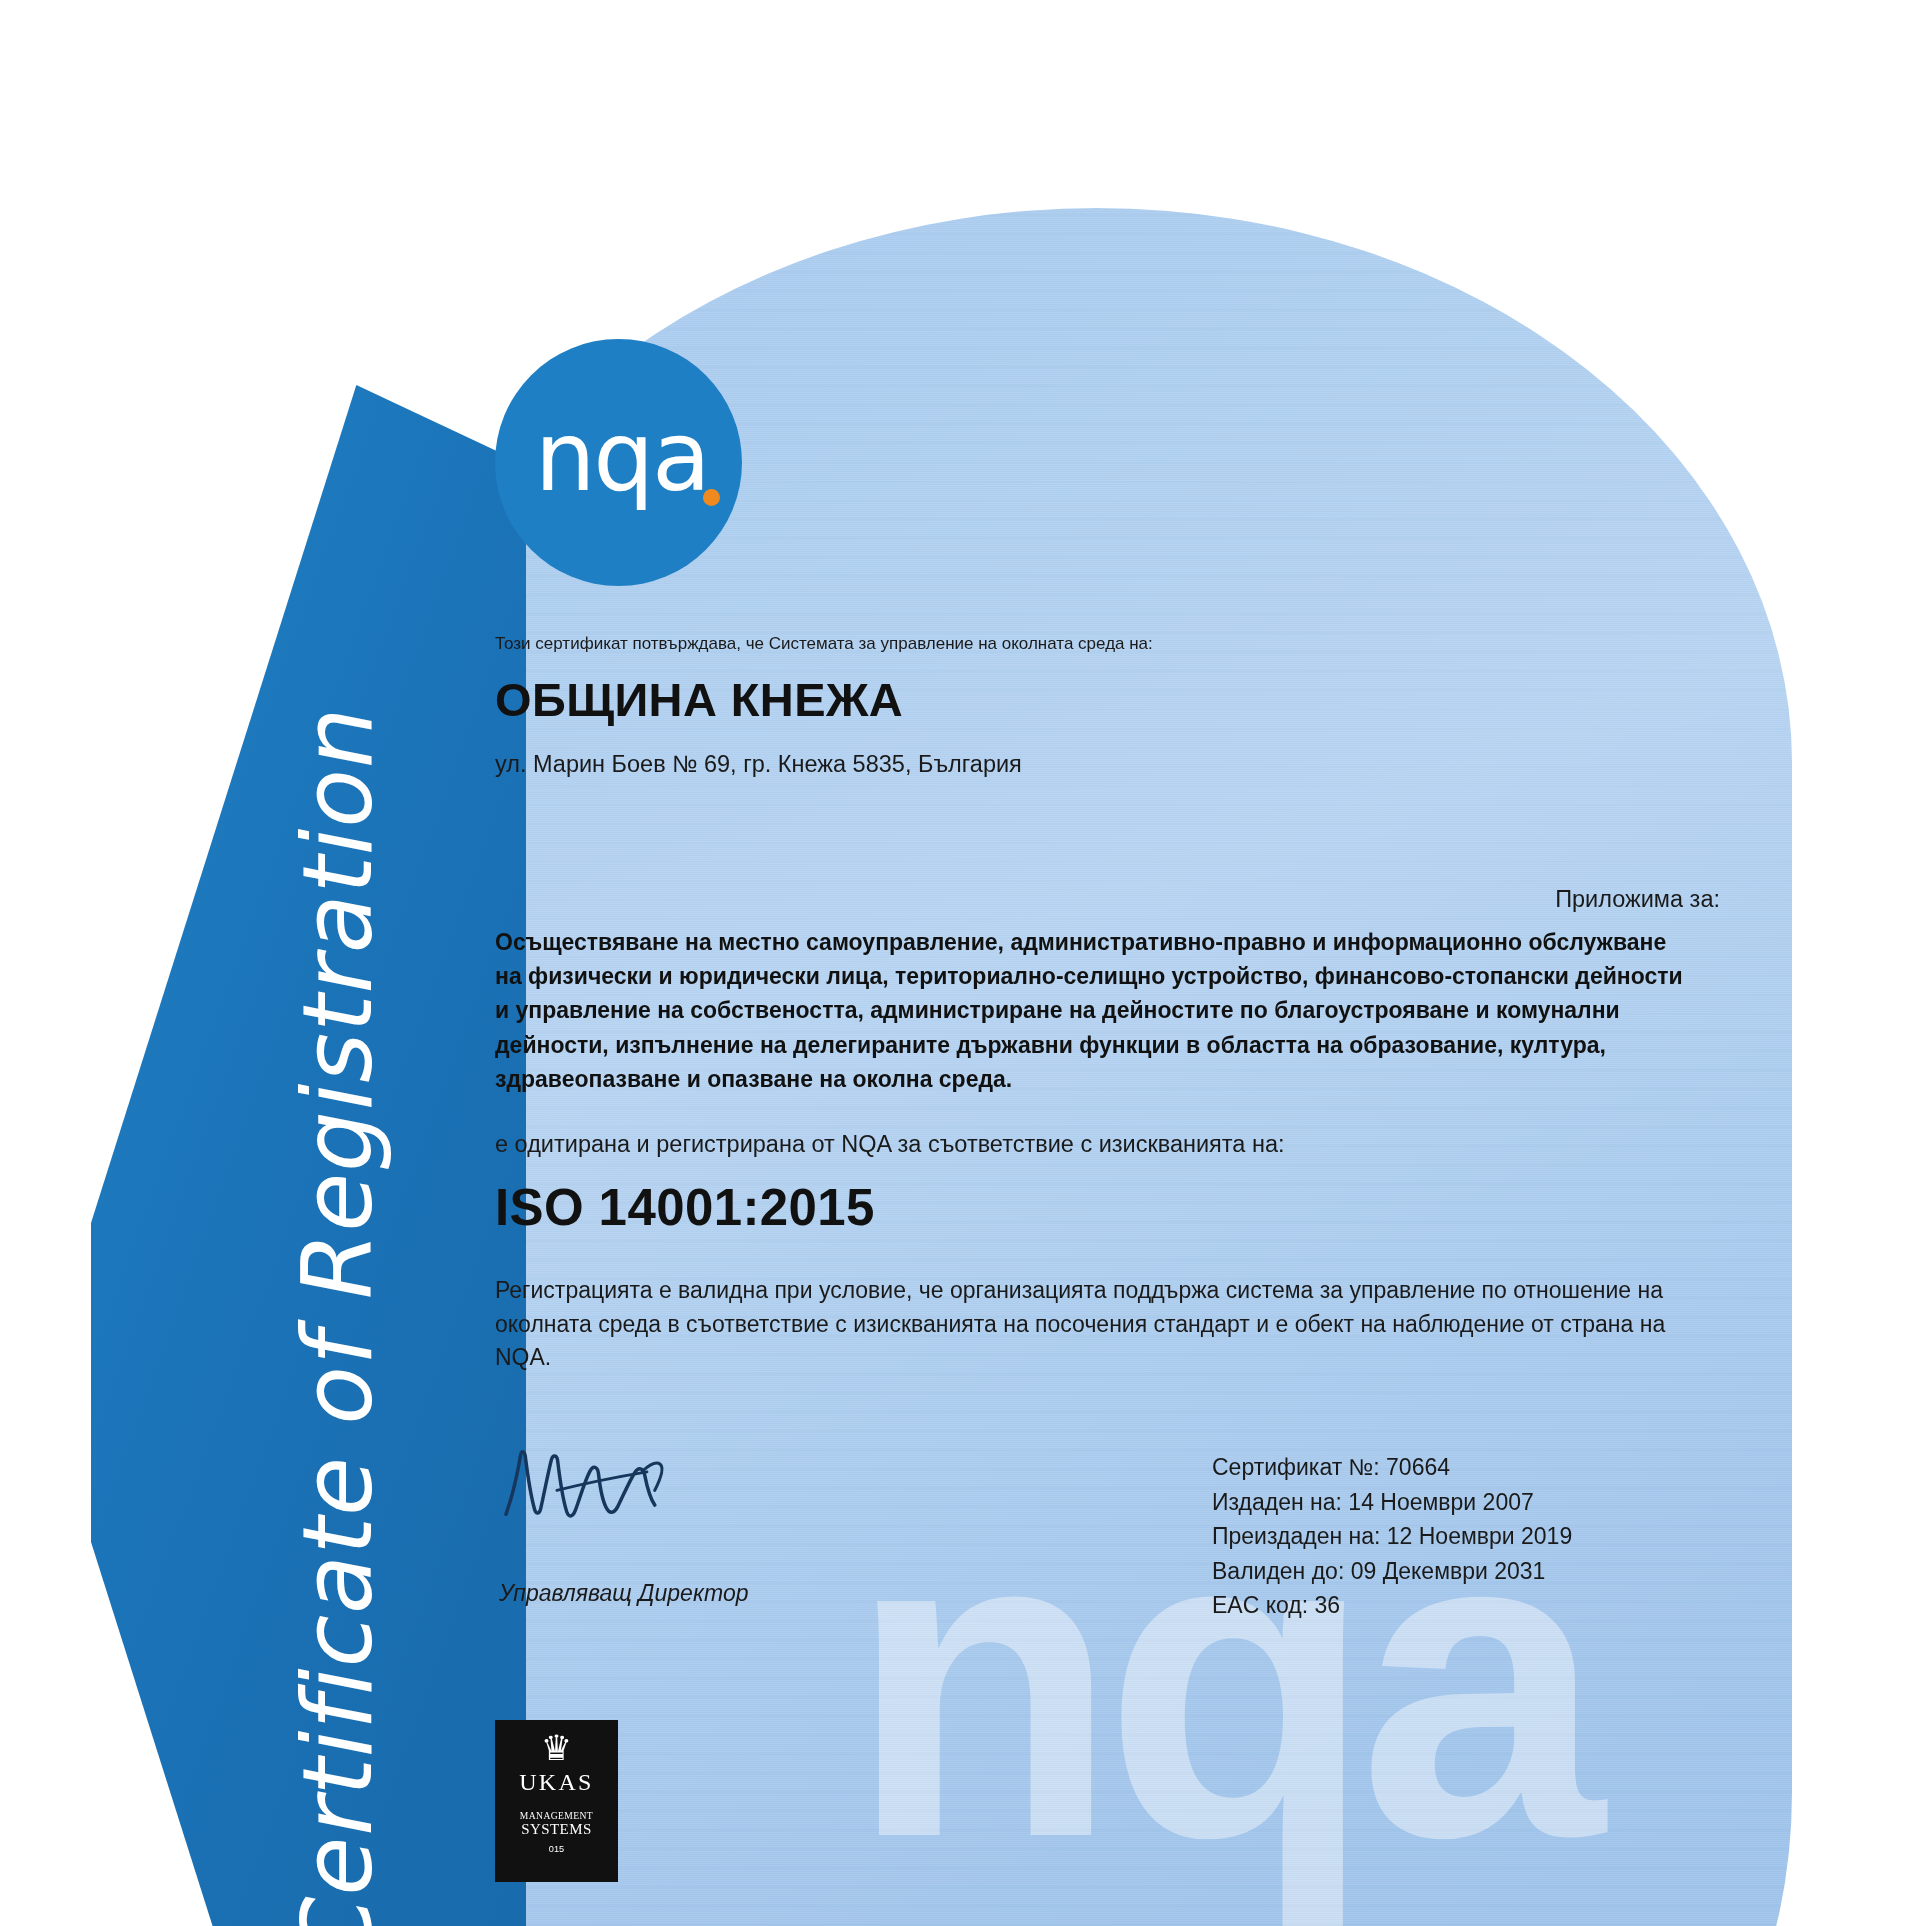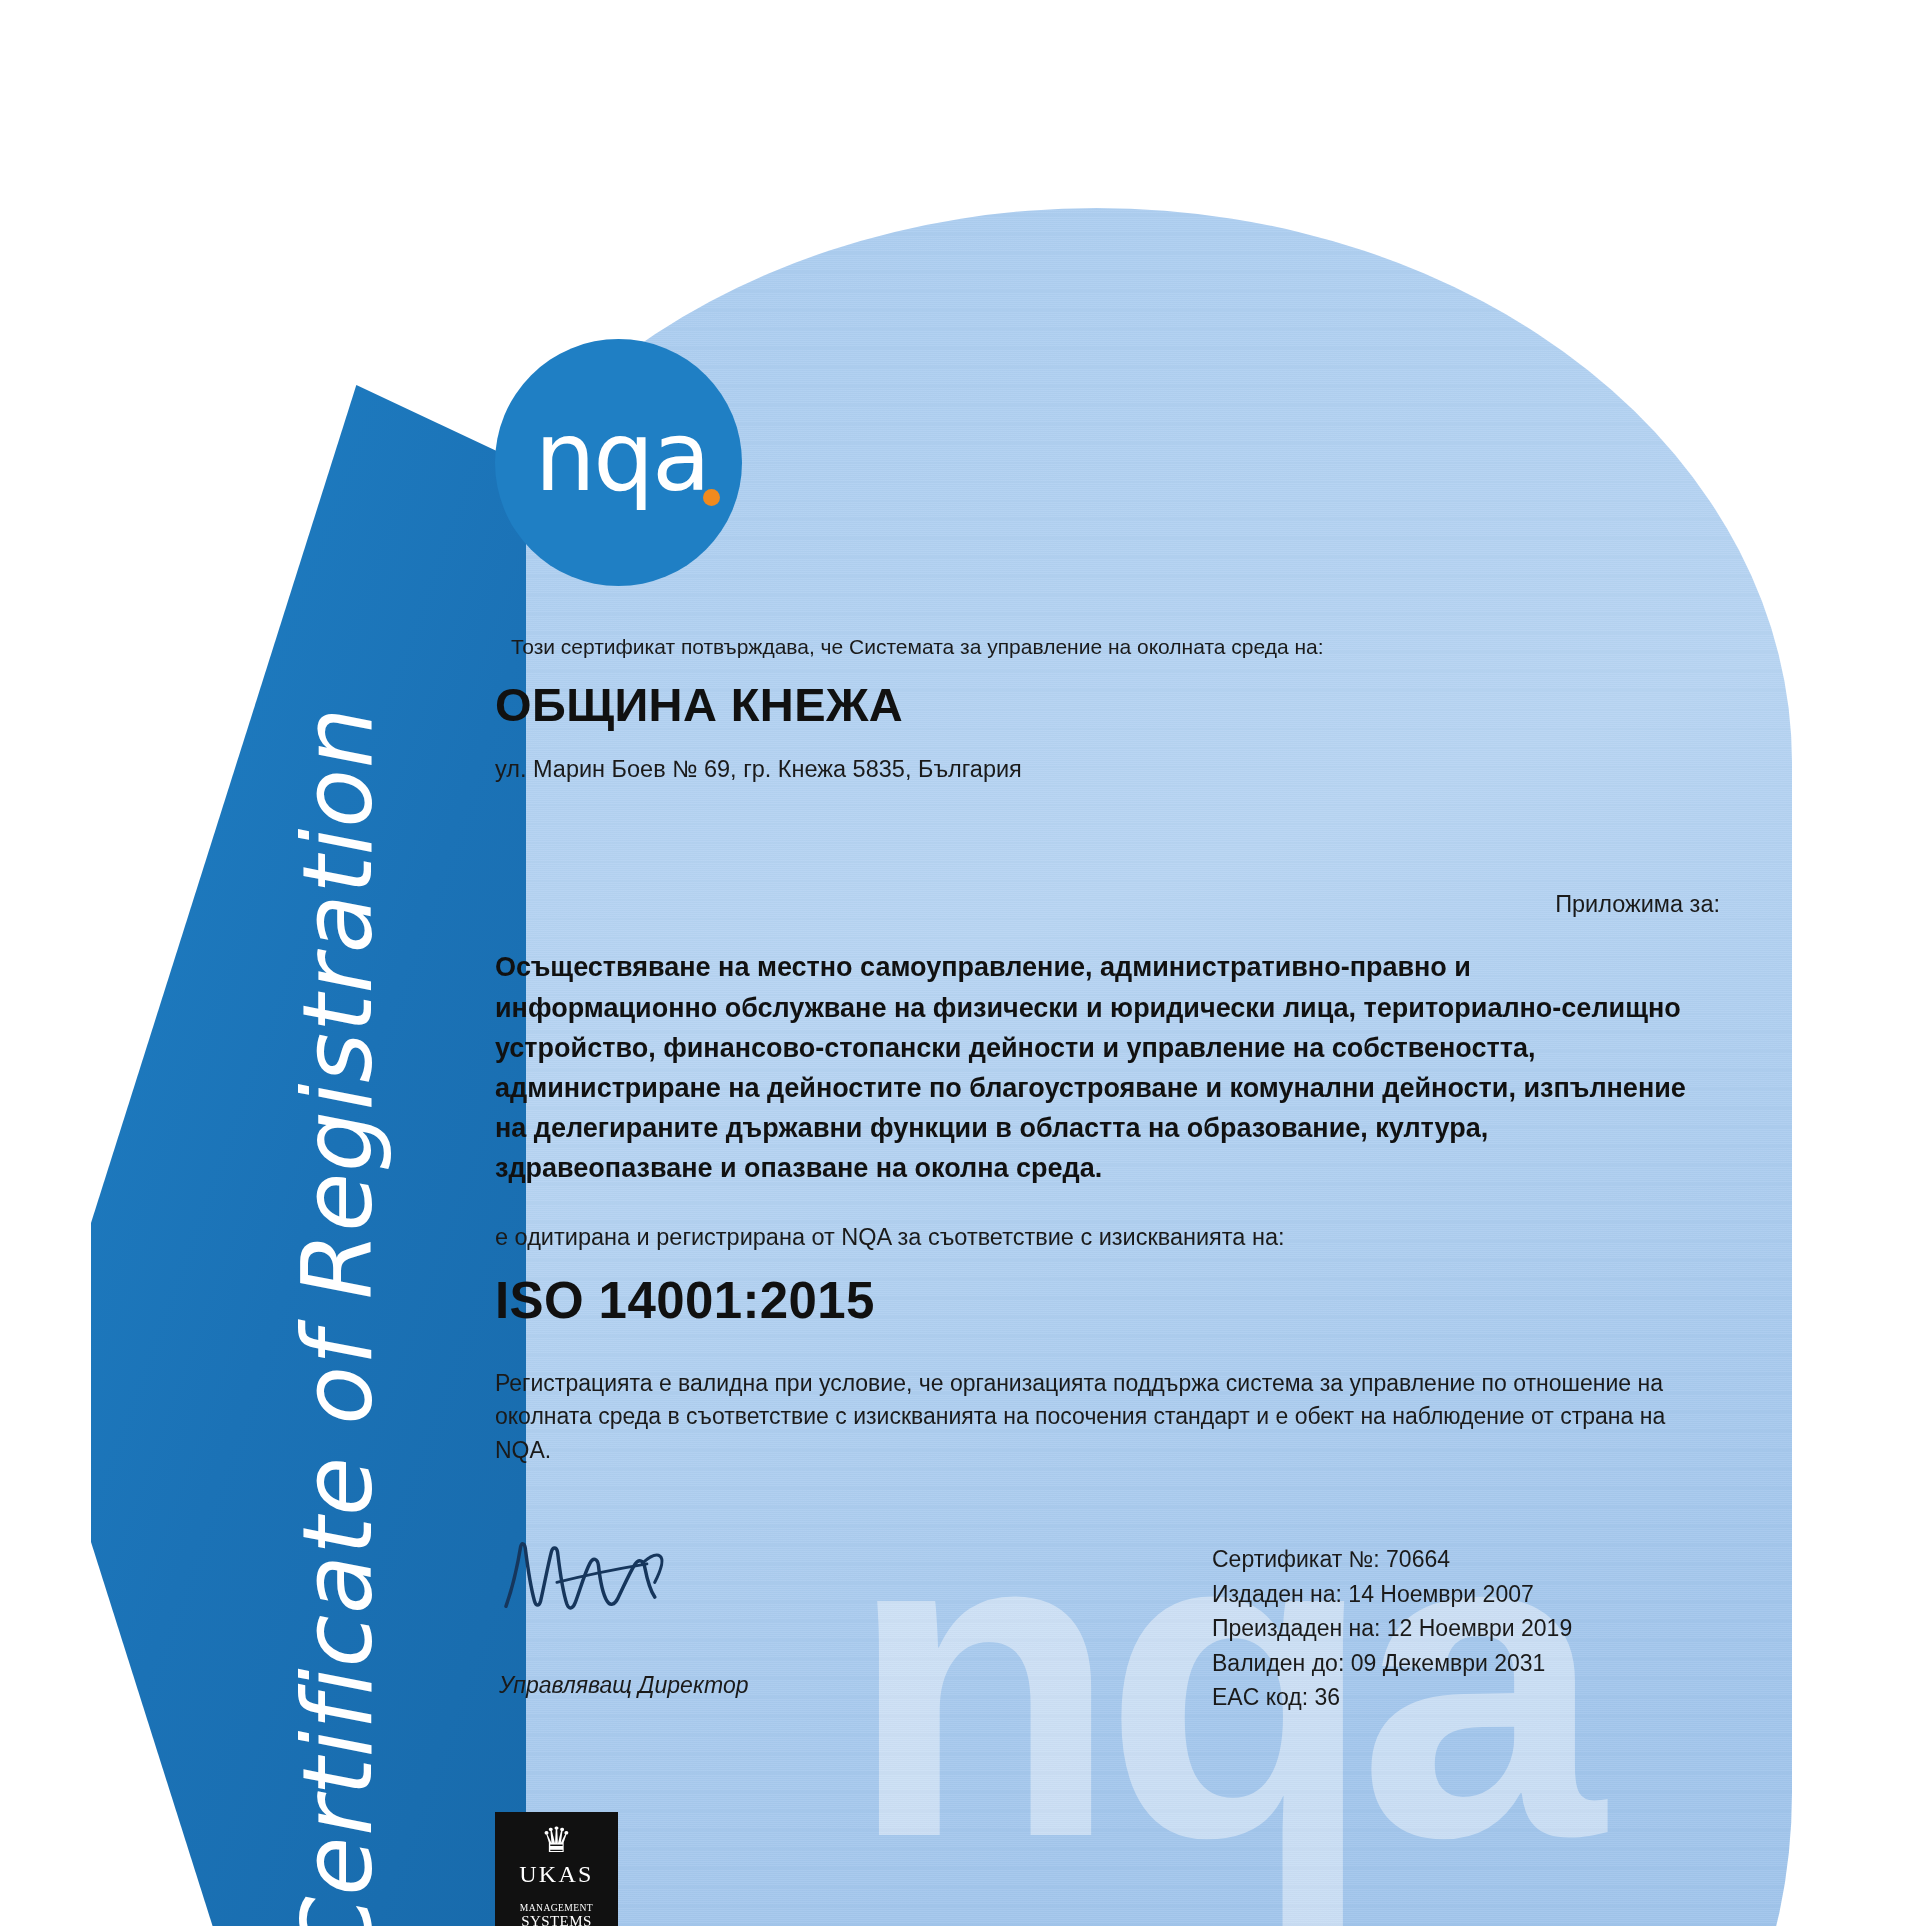--- a/index.html
+++ b/index.html
@@ -126,24 +126,23 @@
     right: 22.3px;
     bottom: 80px;
     width: 17px;
     height: 17px;
     border-radius: 50%;
     background: #f08a1e;
   }
 
   .line-intro {
     margin-top: 47px;
-    font-size: 21px;
+    font-size: 17px;
     line-height: 1.35;
     color: #1a1a1a;
-    margin-left: 16px;
   }
 
   .company-name {
     margin-top: 16px;
     font-size: 47px;
     font-weight: 700;
     letter-spacing: 0.4px;
     color: #111;
   }
 
@@ -154,22 +153,22 @@
   }
 
   .scope-label {
     margin-top: 108px;
     font-size: 23.5px;
     color: #1a1a1a;
     text-align: right;
   }
 
   .scope-body {
-    margin-top: 29px;
-    font-size: 27px;
+    margin-top: 12px;
+    font-size: 23px;
     font-weight: 700;
     line-height: 1.49;
     color: #111;
     max-width: 1202px;
   }
 
   .audited-line {
     margin-top: 32px;
     font-size: 23.5px;
     line-height: 1.4;

